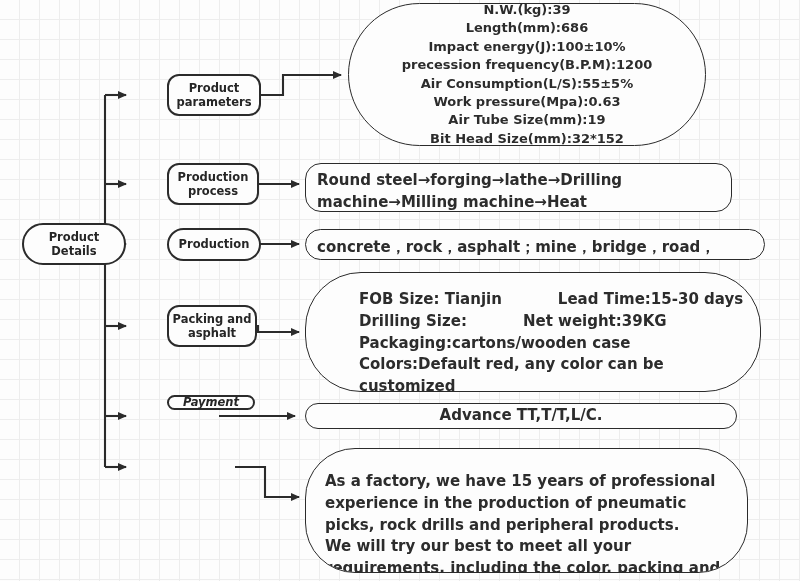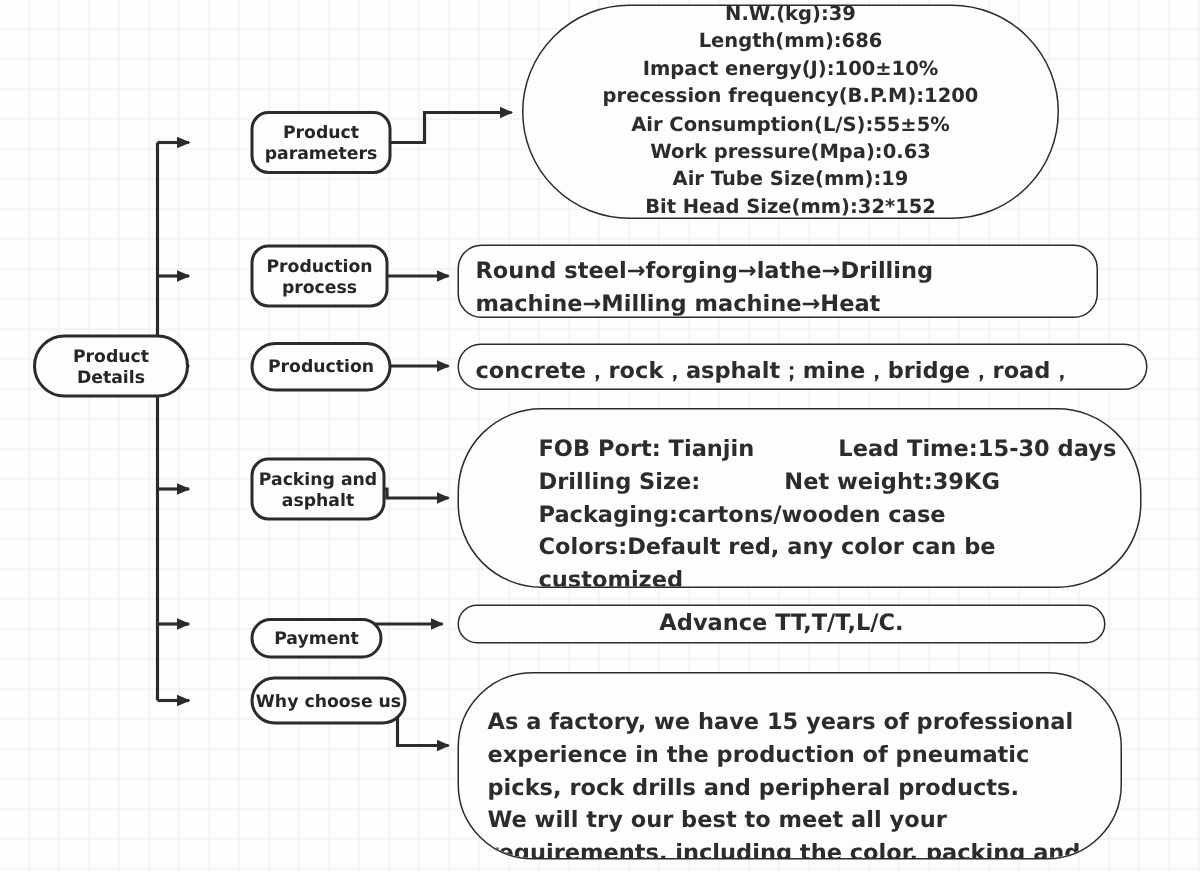--- a/index.html
+++ b/index.html
@@ -50,21 +50,21 @@
     overflow: hidden;
   }
   .panel .body { white-space: pre-line; }
 
   
   #node-root      { left: -14px; top: 223px;  width: 104px; height: 42px;  border-radius: 22px; }
   #node-params    { left: 131px; top: 74px;   width: 94px;  height: 42px;  border-radius: 12px; }
   #node-process   { left: 131px; top: 163px;  width: 92px;  height: 42px;  border-radius: 12px; }
   #node-app       { left: 131px; top: 228px;  width: 94px;  height: 33px;  border-radius: 17px; }
   #node-packing   { left: 131px; top: 305px;  width: 90px;  height: 42px;  border-radius: 12px; }
-  #node-payment   { left: 131px; top: 412px;  width: 88px;  height: 27px;  border-radius: 14px; }
+  #node-payment   { left: 131px; top: 395px;  width: 88px;  height: 15px;  border-radius: 14px; font-style: italic; }
   #node-why       { left: 131px; top: 451px;  width: 104px; height: 32px;  border-radius: 16px; }
 
   
   #panel-params {
     left: 348px; top: 3px; width: 358px; height: 143px;
     border-radius: 72px;
     display: flex; align-items: center; justify-content: center;
     text-align: center;
     font-size: 13px; line-height: 1.42;
   }
@@ -153,23 +153,20 @@
 
   <div class="node" id="node-packing">
     <span class="lbl">Packing and
 asphalt</span>
   </div>
 
   <div class="node" id="node-payment">
     <span class="lbl">Payment</span>
   </div>
 
-  <div class="node" id="node-why">
-    <span class="lbl">Why choose us</span>
-  </div>
 
   <div class="panel" id="panel-params">
     <span class="body">N.W.(kg):39
 Length(mm):686
 Impact energy(J):100±10%
 precession frequency(B.P.M):1200
 Air Consumption(L/S):55±5%
 Work pressure(Mpa):0.63
 Air Tube Size(mm):19
 Bit Head Size(mm):32*152</span>
@@ -178,21 +175,21 @@
   <div class="panel" id="panel-process">
     <span class="body">Round steel→forging→lathe→Drilling machine→Milling machine→Heat treatment→Grinding machine→assembly</span>
   </div>
 
   <div class="panel" id="panel-app">
     <span class="body">concrete，rock，asphalt；mine，bridge，road，Municipal construction</span>
   </div>
 
   <div class="panel" id="panel-packing">
     <div class="pack-cols">
-      <span class="c1">FOB Port: Tianjin</span>
+      <span class="c1">FOB Size: Tianjin</span>
       <span class="c2">Lead Time:15-30 days</span>
     </div>
     <div class="pack-cols">
       <span class="c1">Drilling Size:</span>
       <span class="c2">Net weight:39KG</span>
     </div>
     <div class="body">Packaging:cartons/wooden case
 Colors:Default red, any color can be customized
 Delivery Details: According to the quantity of products,within 10-30
 days after confirming the order.</div>

